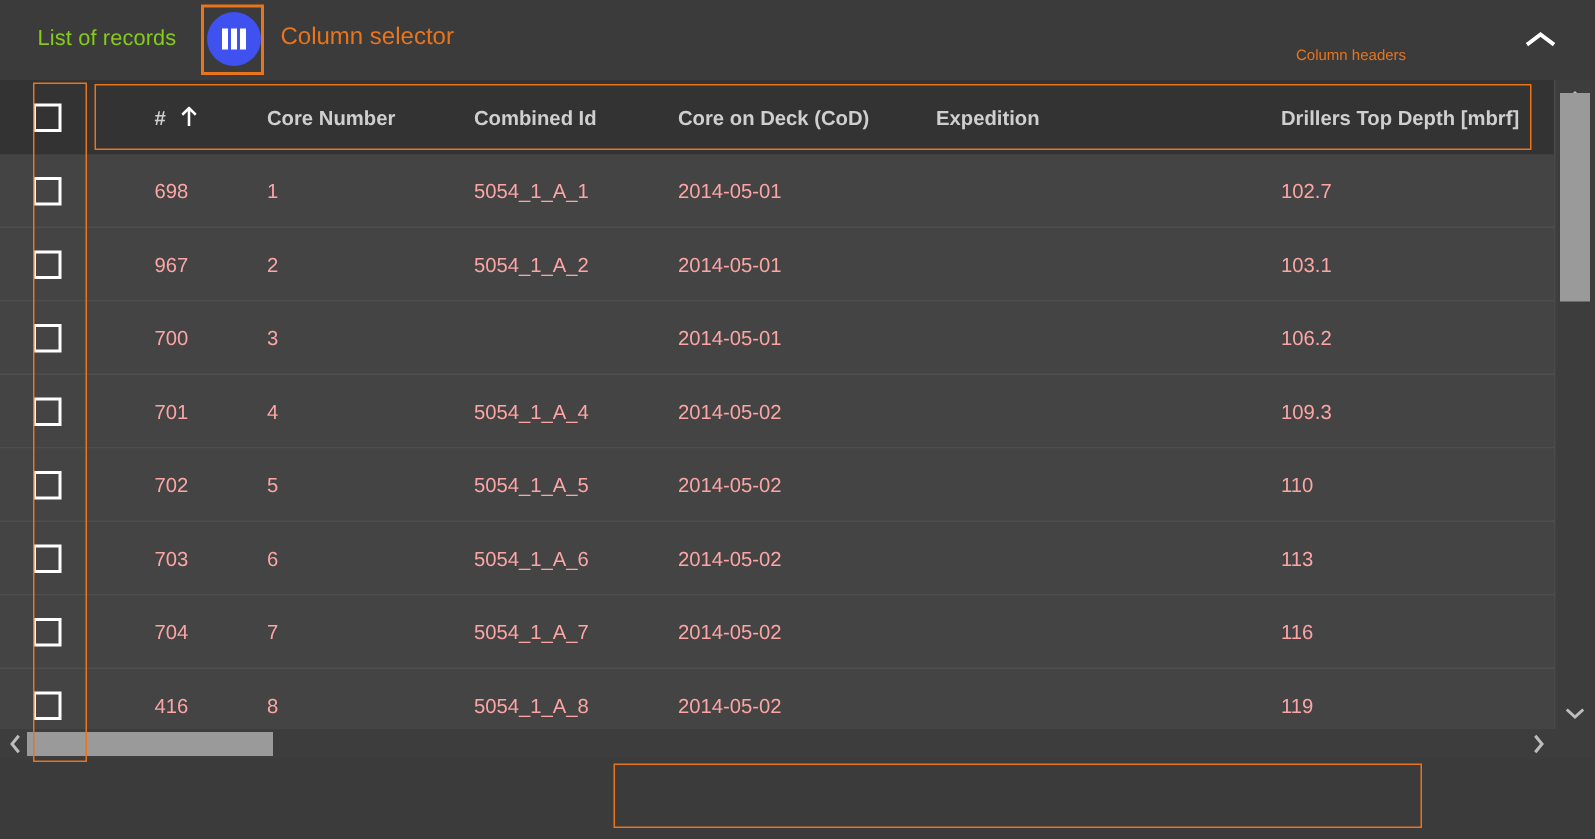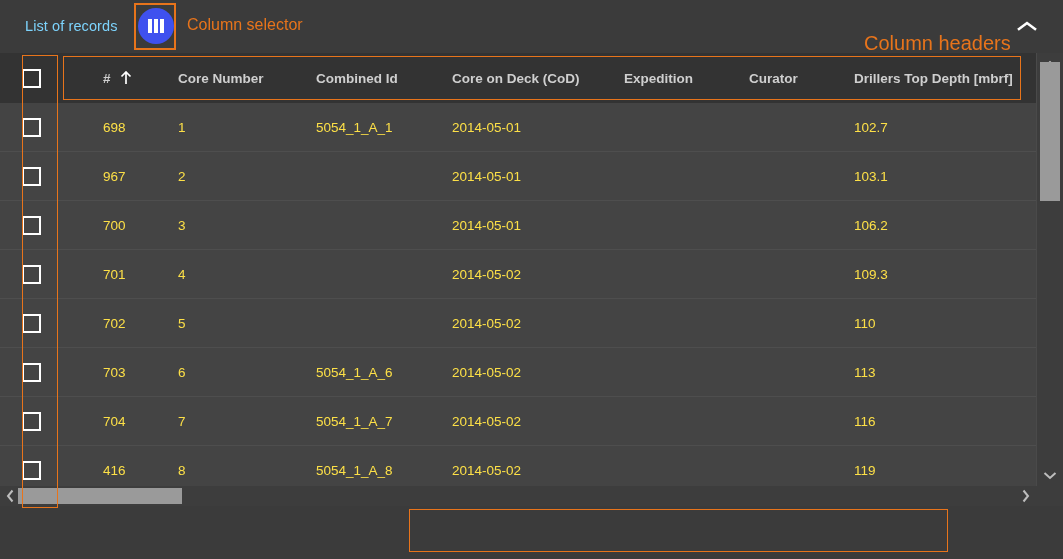--- a/index.html
+++ b/index.html
@@ -25,21 +25,21 @@
   .topbar {
     position: absolute;
     left: 0; top: 0;
     width: 1063px; height: 53px;
     background: #3b3b3b;
   }
   .topbar-title {
     position: absolute;
     left: 25px; top: 18px;
     font-size: 14.5px;
-    color: #7dd3fc;
+    color: #84cc16;
     letter-spacing: .1px;
   }
   .colsel-box {
     position: absolute;
     left: 134px; top: 3px;
     width: 42px; height: 47px;
     border: 2px solid #e8741b;
     box-sizing: border-box;
   }
   .colsel-btn {
@@ -61,21 +61,21 @@
     width: 4px; height: 14px;
     background: #ffffff;
   }
   .ann {
     position: absolute;
     color: #e8741b;
     font-size: 16px;
     white-space: nowrap;
   }
   .ann-colsel { left: 187px; top: 16px; }
-  .ann-colheaders { left: 864px; top: 32px; font-size: 20px; }
+  .ann-colheaders { left: 864px; top: 32px; font-size: 10px; }
 
   .collapse-btn {
     position: absolute;
     right: 22px; top: 12px;
     width: 28px; height: 28px;
     display: flex; align-items: center; justify-content: center;
   }
 
   
   .table-area {
@@ -121,21 +121,21 @@
     position: relative;
     height: 48px;
     border-bottom: 1px solid #4e4e4e;
     background: #444444;
   }
   .cell {
     position: absolute;
     top: 0; height: 48px;
     display: flex; align-items: center;
     font-size: 13.5px;
-    color: #fde047;
+    color: #fca5a5;
     white-space: nowrap;
   }
   .cb-cell {
     position: absolute;
     left: 0; top: 0;
     width: 63px; height: 48px;
     display: flex; align-items: center; justify-content: center;
   }
   .checkbox {
     width: 19px; height: 19px;
@@ -259,21 +259,20 @@
       <span class="sort-arrow">
         <svg width="12" height="14" viewBox="0 0 12 14">
           <path d="M6 1 L6 13 M1.5 5.5 L6 1 L10.5 5.5" stroke="#ffffff" stroke-width="1.7" fill="none"></path>
         </svg>
       </span>
     </div>
     <div class="th" style="left:178px">Core Number</div>
     <div class="th" style="left:316px">Combined Id</div>
     <div class="th" style="left:452px">Core on Deck (CoD)</div>
     <div class="th" style="left:624px">Expedition</div>
-    <div class="th" style="left:749px">Curator</div>
     <div class="th" style="left:854px">Drillers Top Depth [mbrf]</div>
 
     <div class="rows">
 
       <div class="row">
         <div class="cb-cell">
           <span class="checkbox"></span>
         </div>
         <div class="cell" style="left:103px">698</div>
         <div class="cell" style="left:178px">1</div>
@@ -283,20 +282,21 @@
         <div class="cell" style="left:749px"></div>
         <div class="cell" style="left:854px">102.7</div>
       </div>
 
       <div class="row">
         <div class="cb-cell">
           <span class="checkbox"></span>
         </div>
         <div class="cell" style="left:103px">967</div>
         <div class="cell" style="left:178px">2</div>
+        <div class="cell" style="left:316px">5054_1_A_2</div>
         <div class="cell" style="left:452px">2014-05-01</div>
         <div class="cell" style="left:624px"></div>
         <div class="cell" style="left:749px"></div>
         <div class="cell" style="left:854px">103.1</div>
       </div>
 
       <div class="row">
         <div class="cb-cell">
           <span class="checkbox"></span>
         </div>
@@ -307,32 +307,34 @@
         <div class="cell" style="left:749px"></div>
         <div class="cell" style="left:854px">106.2</div>
       </div>
 
       <div class="row">
         <div class="cb-cell">
           <span class="checkbox"></span>
         </div>
         <div class="cell" style="left:103px">701</div>
         <div class="cell" style="left:178px">4</div>
+        <div class="cell" style="left:316px">5054_1_A_4</div>
         <div class="cell" style="left:452px">2014-05-02</div>
         <div class="cell" style="left:624px"></div>
         <div class="cell" style="left:749px"></div>
         <div class="cell" style="left:854px">109.3</div>
       </div>
 
       <div class="row">
         <div class="cb-cell">
           <span class="checkbox"></span>
         </div>
         <div class="cell" style="left:103px">702</div>
         <div class="cell" style="left:178px">5</div>
+        <div class="cell" style="left:316px">5054_1_A_5</div>
         <div class="cell" style="left:452px">2014-05-02</div>
         <div class="cell" style="left:624px"></div>
         <div class="cell" style="left:749px"></div>
         <div class="cell" style="left:854px">110</div>
       </div>
 
       <div class="row">
         <div class="cb-cell">
           <span class="checkbox"></span>
         </div>

